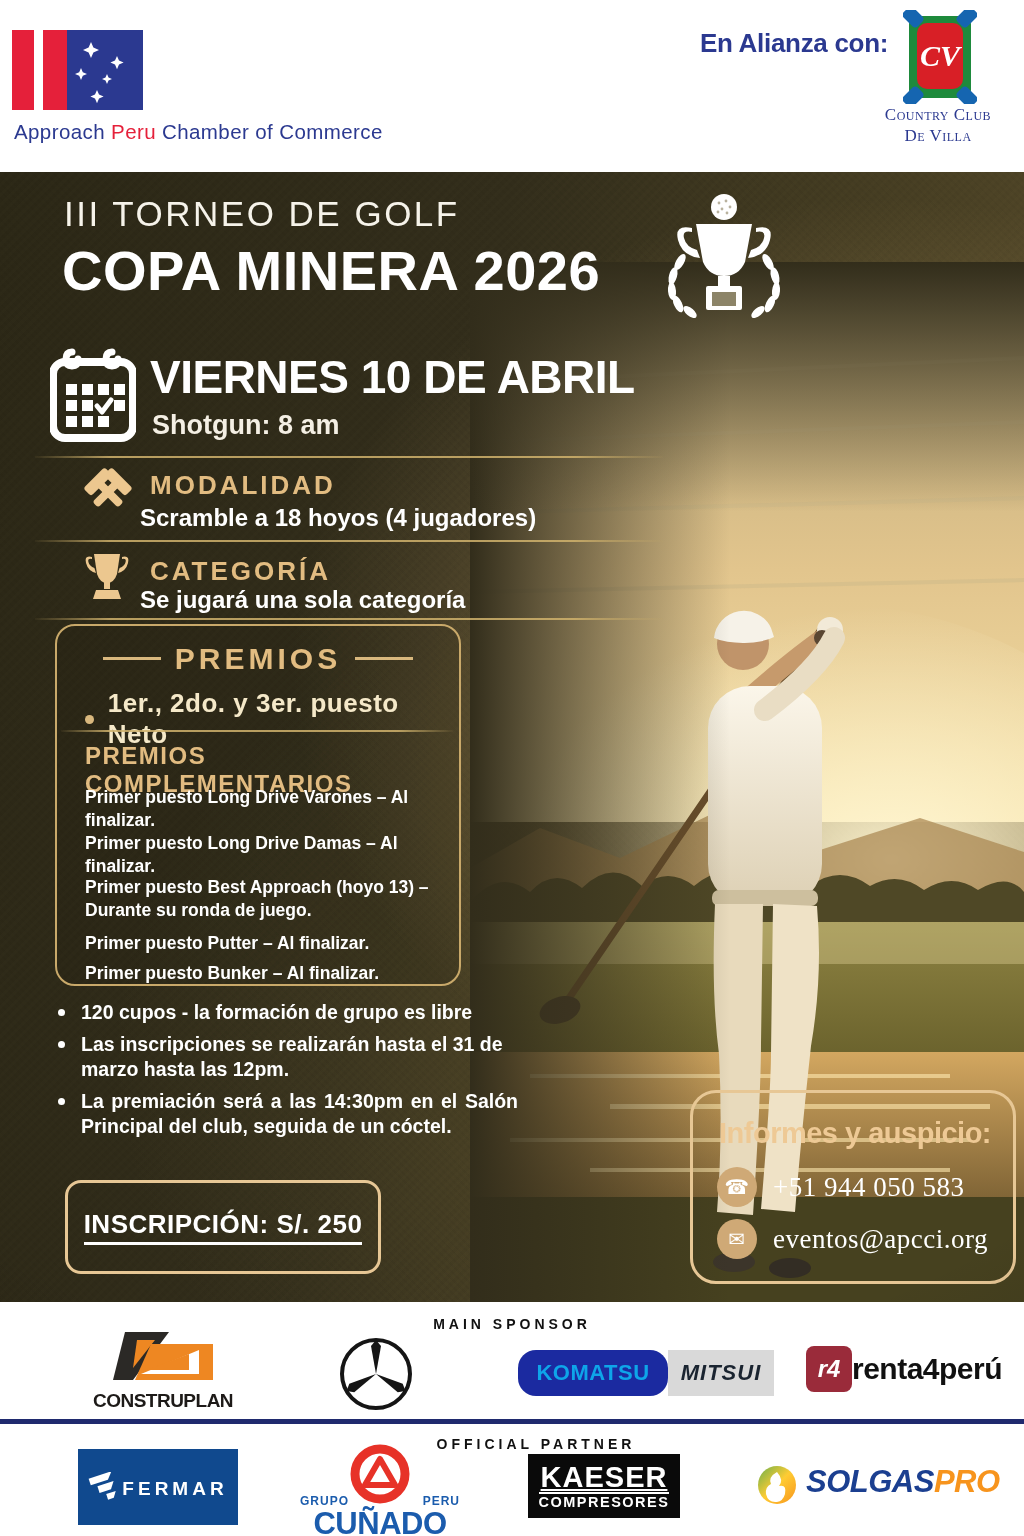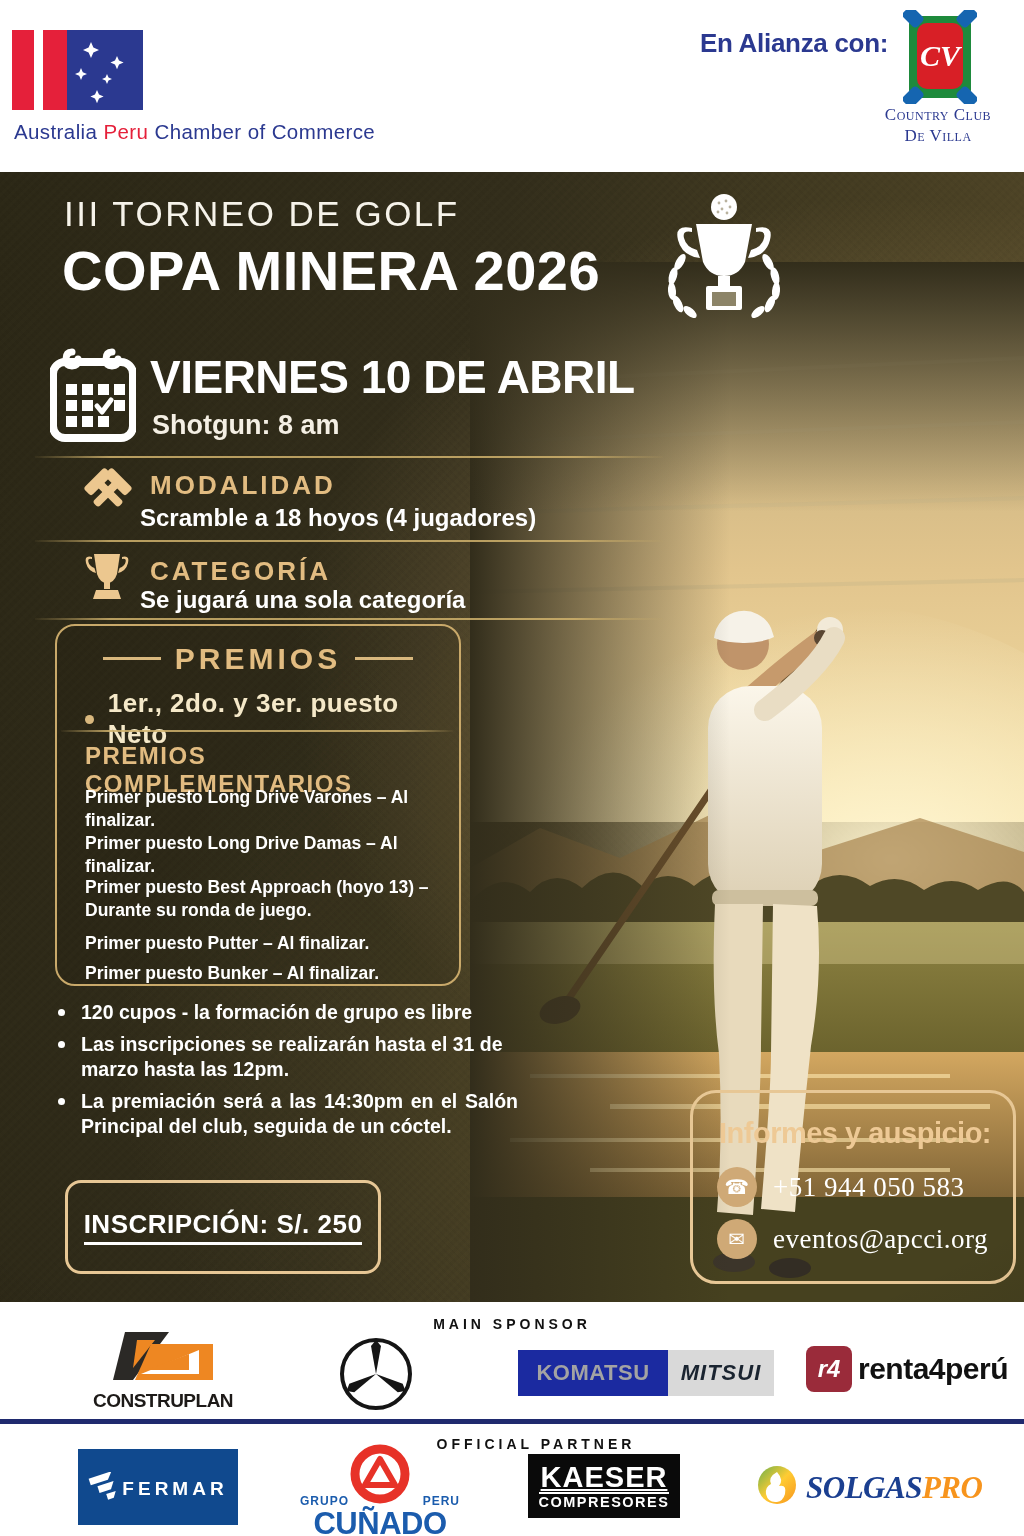--- a/index.html
+++ b/index.html
@@ -93,39 +93,39 @@
   .footer{left:0;top:1302px;width:1024px;height:234px;background:#ffffff;}
   .sp-label{position:absolute;width:1024px;text-align:center;color:#111;font-size:14px;font-weight:700;letter-spacing:4px;}
   .main-label{top:4px;margin-top:10px;} .official-label{top:134px;padding-left:24px;}
   .navy-bar{position:absolute;left:0;top:117px;width:1024px;height:5px;background:#1f2a6e;}
 
   .construplan{position:absolute;left:88px;top:28px;width:150px;text-align:center;}
   .construplan .cp-text{font-size:19px;font-weight:700;letter-spacing:-.5px;color:#1d1a18;margin-top:2px;}
   .mercedes{position:absolute;left:338px;top:34px;}
   .komitsu{position:absolute;left:518px;top:48px;display:flex;}
   .kbox{height:46px;display:flex;align-items:center;justify-content:center;font-weight:700;}
-  .komatsu{width:150px;background:#1b2aa0;color:#a3a3a3;font-size:22px;letter-spacing:.5px;}
+  .komatsu{width:150px;background:#1b2aa0;color:#0ea5e9;font-size:22px;letter-spacing:.5px;border-radius:18px;}
   .mitsui{width:106px;background:#d9d9d9;color:#1a2430;font-size:22px;font-style:italic;letter-spacing:1px;}
   .renta4{position:absolute;left:806px;top:44px;display:flex;align-items:center;}
   .r4mark{width:46px;height:46px;border-radius:8px;background:#9a2b3a;color:#fff;display:flex;
           align-items:center;justify-content:center;font-size:24px;font-weight:700;font-style:italic;}
-  .r4text{margin-left:6px;font-size:30px;font-weight:600;color:#111;letter-spacing:-.5px;text-align:center;}
+  .r4text{margin-left:0;font-size:30px;font-weight:600;color:#111;letter-spacing:-.5px;text-align:center;}
 
   .fermar{position:absolute;left:78px;top:147px;width:160px;height:76px;background:#10498e;
           display:flex;flex-direction:row;align-items:center;justify-content:center;}
   .fermar-text{color:#fff;font-size:19px;font-weight:700;letter-spacing:4px;margin-top:4px;}
   .cunado{position:absolute;left:300px;top:142px;width:160px;text-align:center;}
   .cunado-row{display:flex;justify-content:space-between;align-items:flex-end;margin-top:-14px;}
   .cunado-side{font-size:12px;font-weight:700;color:#1b5cad;letter-spacing:1px;}
   .cunado-main{font-size:31px;font-weight:700;color:#1b5cad;letter-spacing:-.5px;margin-top:-2px;}
   .kaeser{position:absolute;left:528px;top:152px;width:152px;height:64px;background:#0a0a0a;color:#fff;
           display:flex;flex-direction:column;align-items:center;justify-content:center;}
   .kaeser-main{font-size:29px;font-weight:700;letter-spacing:1px;line-height:28px;text-decoration:underline;}
   .kaeser-sub{font-size:14.5px;font-weight:700;letter-spacing:1.5px;border-top:2px solid #fff;margin-top:1px;}
-  .solgas{position:absolute;left:756px;top:162px;display:flex;align-items:flex-end;font-family:Liberation Serif, serif;}
+  .solgas{position:absolute;left:756px;top:162px;display:flex;align-items:flex-start;}
   .solgas-text{font-size:31px;font-weight:700;font-style:italic;color:#1b3f90;letter-spacing:-.5px;margin-left:8px;}
   .solgas-pro{color:#f7941d;}
 </style>
 </head>
 <body>
 
 <div class="page">
 
   <div class="abs header">
     <div class="abs flag">
@@ -136,21 +136,21 @@
         <rect x="0" y="0" width="76" height="80" fill="#2b3990"></rect>
         <g fill="#ffffff">
           <path d="M24 12 l2.4 5.6 5.6 2.4 -5.6 2.4 -2.4 5.6 -2.4 -5.6 -5.6 -2.4 5.6 -2.4 z"></path>
           <path d="M50 26 l2 4.6 4.6 2 -4.6 2 -2 4.6 -2 -4.6 -4.6 -2 4.6 -2 z"></path>
           <path d="M14 38 l1.8 4.2 4.2 1.8 -4.2 1.8 -1.8 4.2 -1.8 -4.2 -4.2 -1.8 4.2 -1.8 z"></path>
           <path d="M40 44 l1.5 3.5 3.5 1.5 -3.5 1.5 -1.5 3.5 -1.5 -3.5 -3.5 -1.5 3.5 -1.5 z"></path>
           <path d="M30 60 l2 4.6 4.6 2 -4.6 2 -2 4.6 -2 -4.6 -4.6 -2 4.6 -2 z"></path>
         </g>
       </svg>
     </div>
-    <div class="abs tagline"><span>Australia </span><span class="peru">Peru</span><span> Chamber of Commerce</span></div>
+    <div class="abs tagline"><span>Approach </span><span class="peru">Peru</span><span> Chamber of Commerce</span></div>
 
     <div class="abs alliance">En Alianza con:</div>
     <svg class="abs club-logo" width="74" height="94" viewBox="0 0 74 94">
       <rect x="6" y="6" width="62" height="82" rx="8" fill="#1e8a3c"></rect>
       <g fill="#1565b0">
         <rect x="0" y="0" width="20" height="14" rx="4" transform="rotate(45 10 7)"></rect>
         <rect x="54" y="0" width="20" height="14" rx="4" transform="rotate(-45 64 7)"></rect>
         <rect x="0" y="80" width="20" height="14" rx="4" transform="rotate(-45 10 87)"></rect>
         <rect x="54" y="80" width="20" height="14" rx="4" transform="rotate(45 64 87)"></rect>
       </g>

